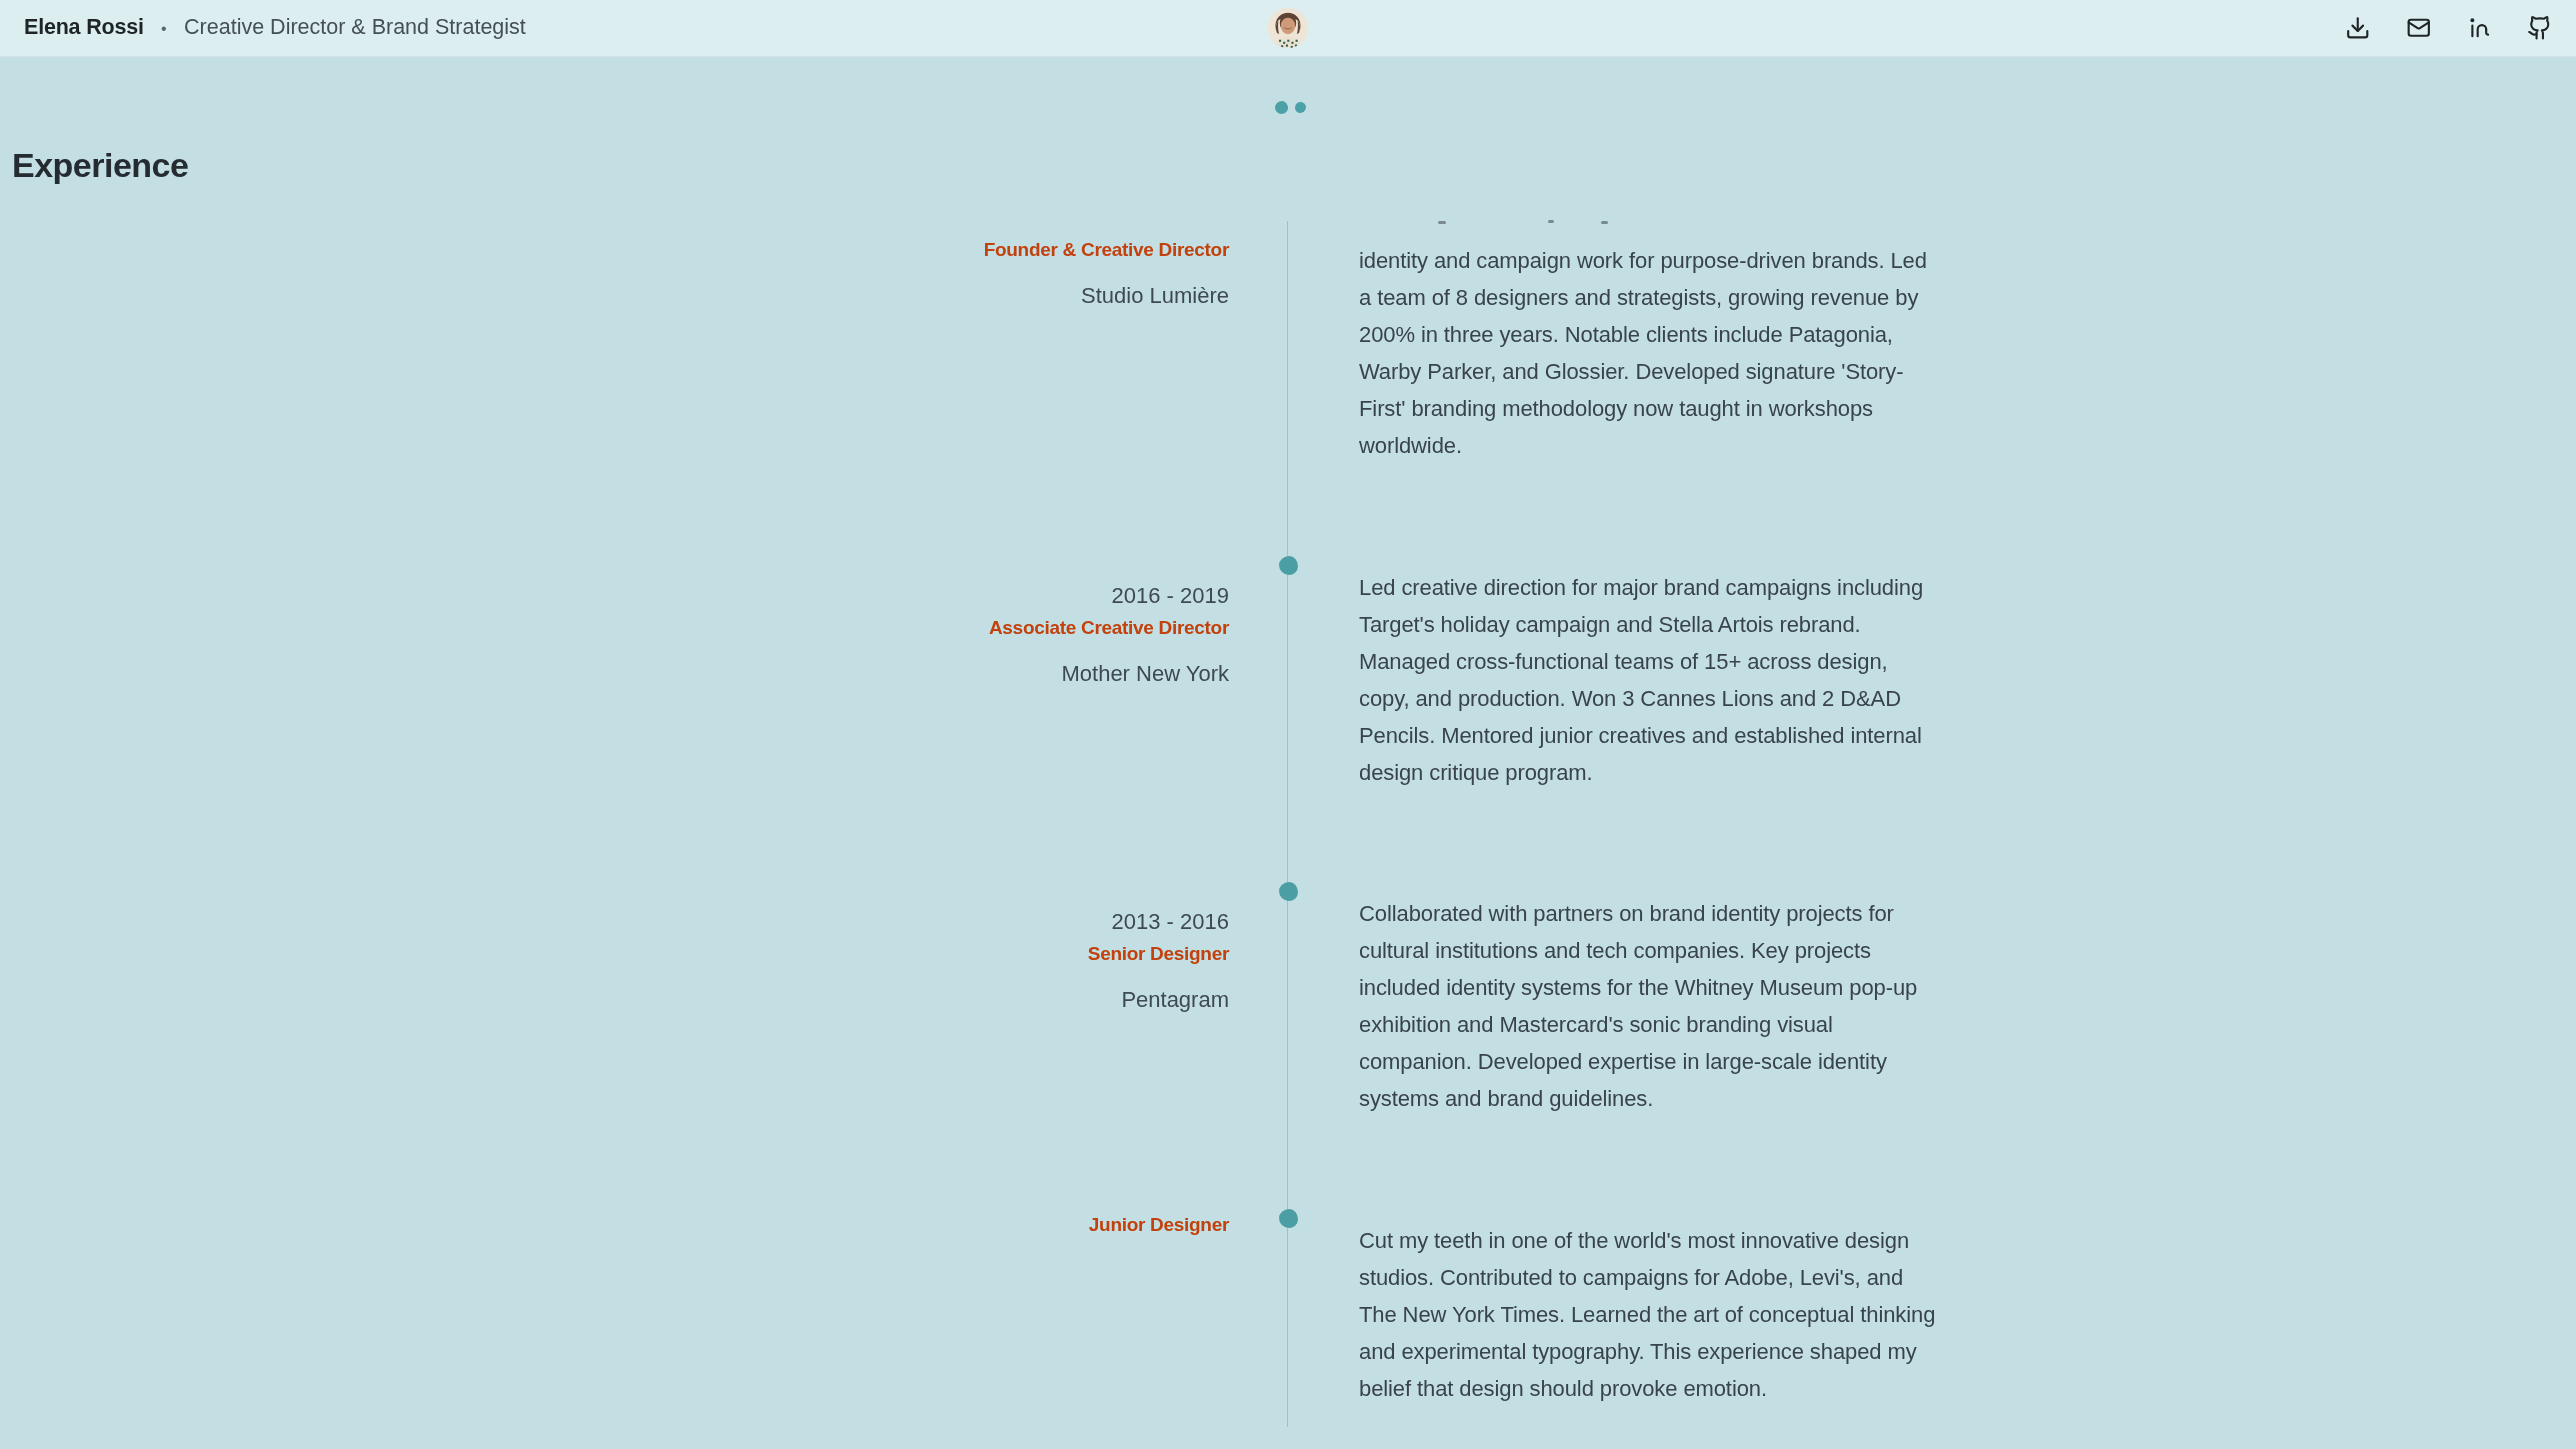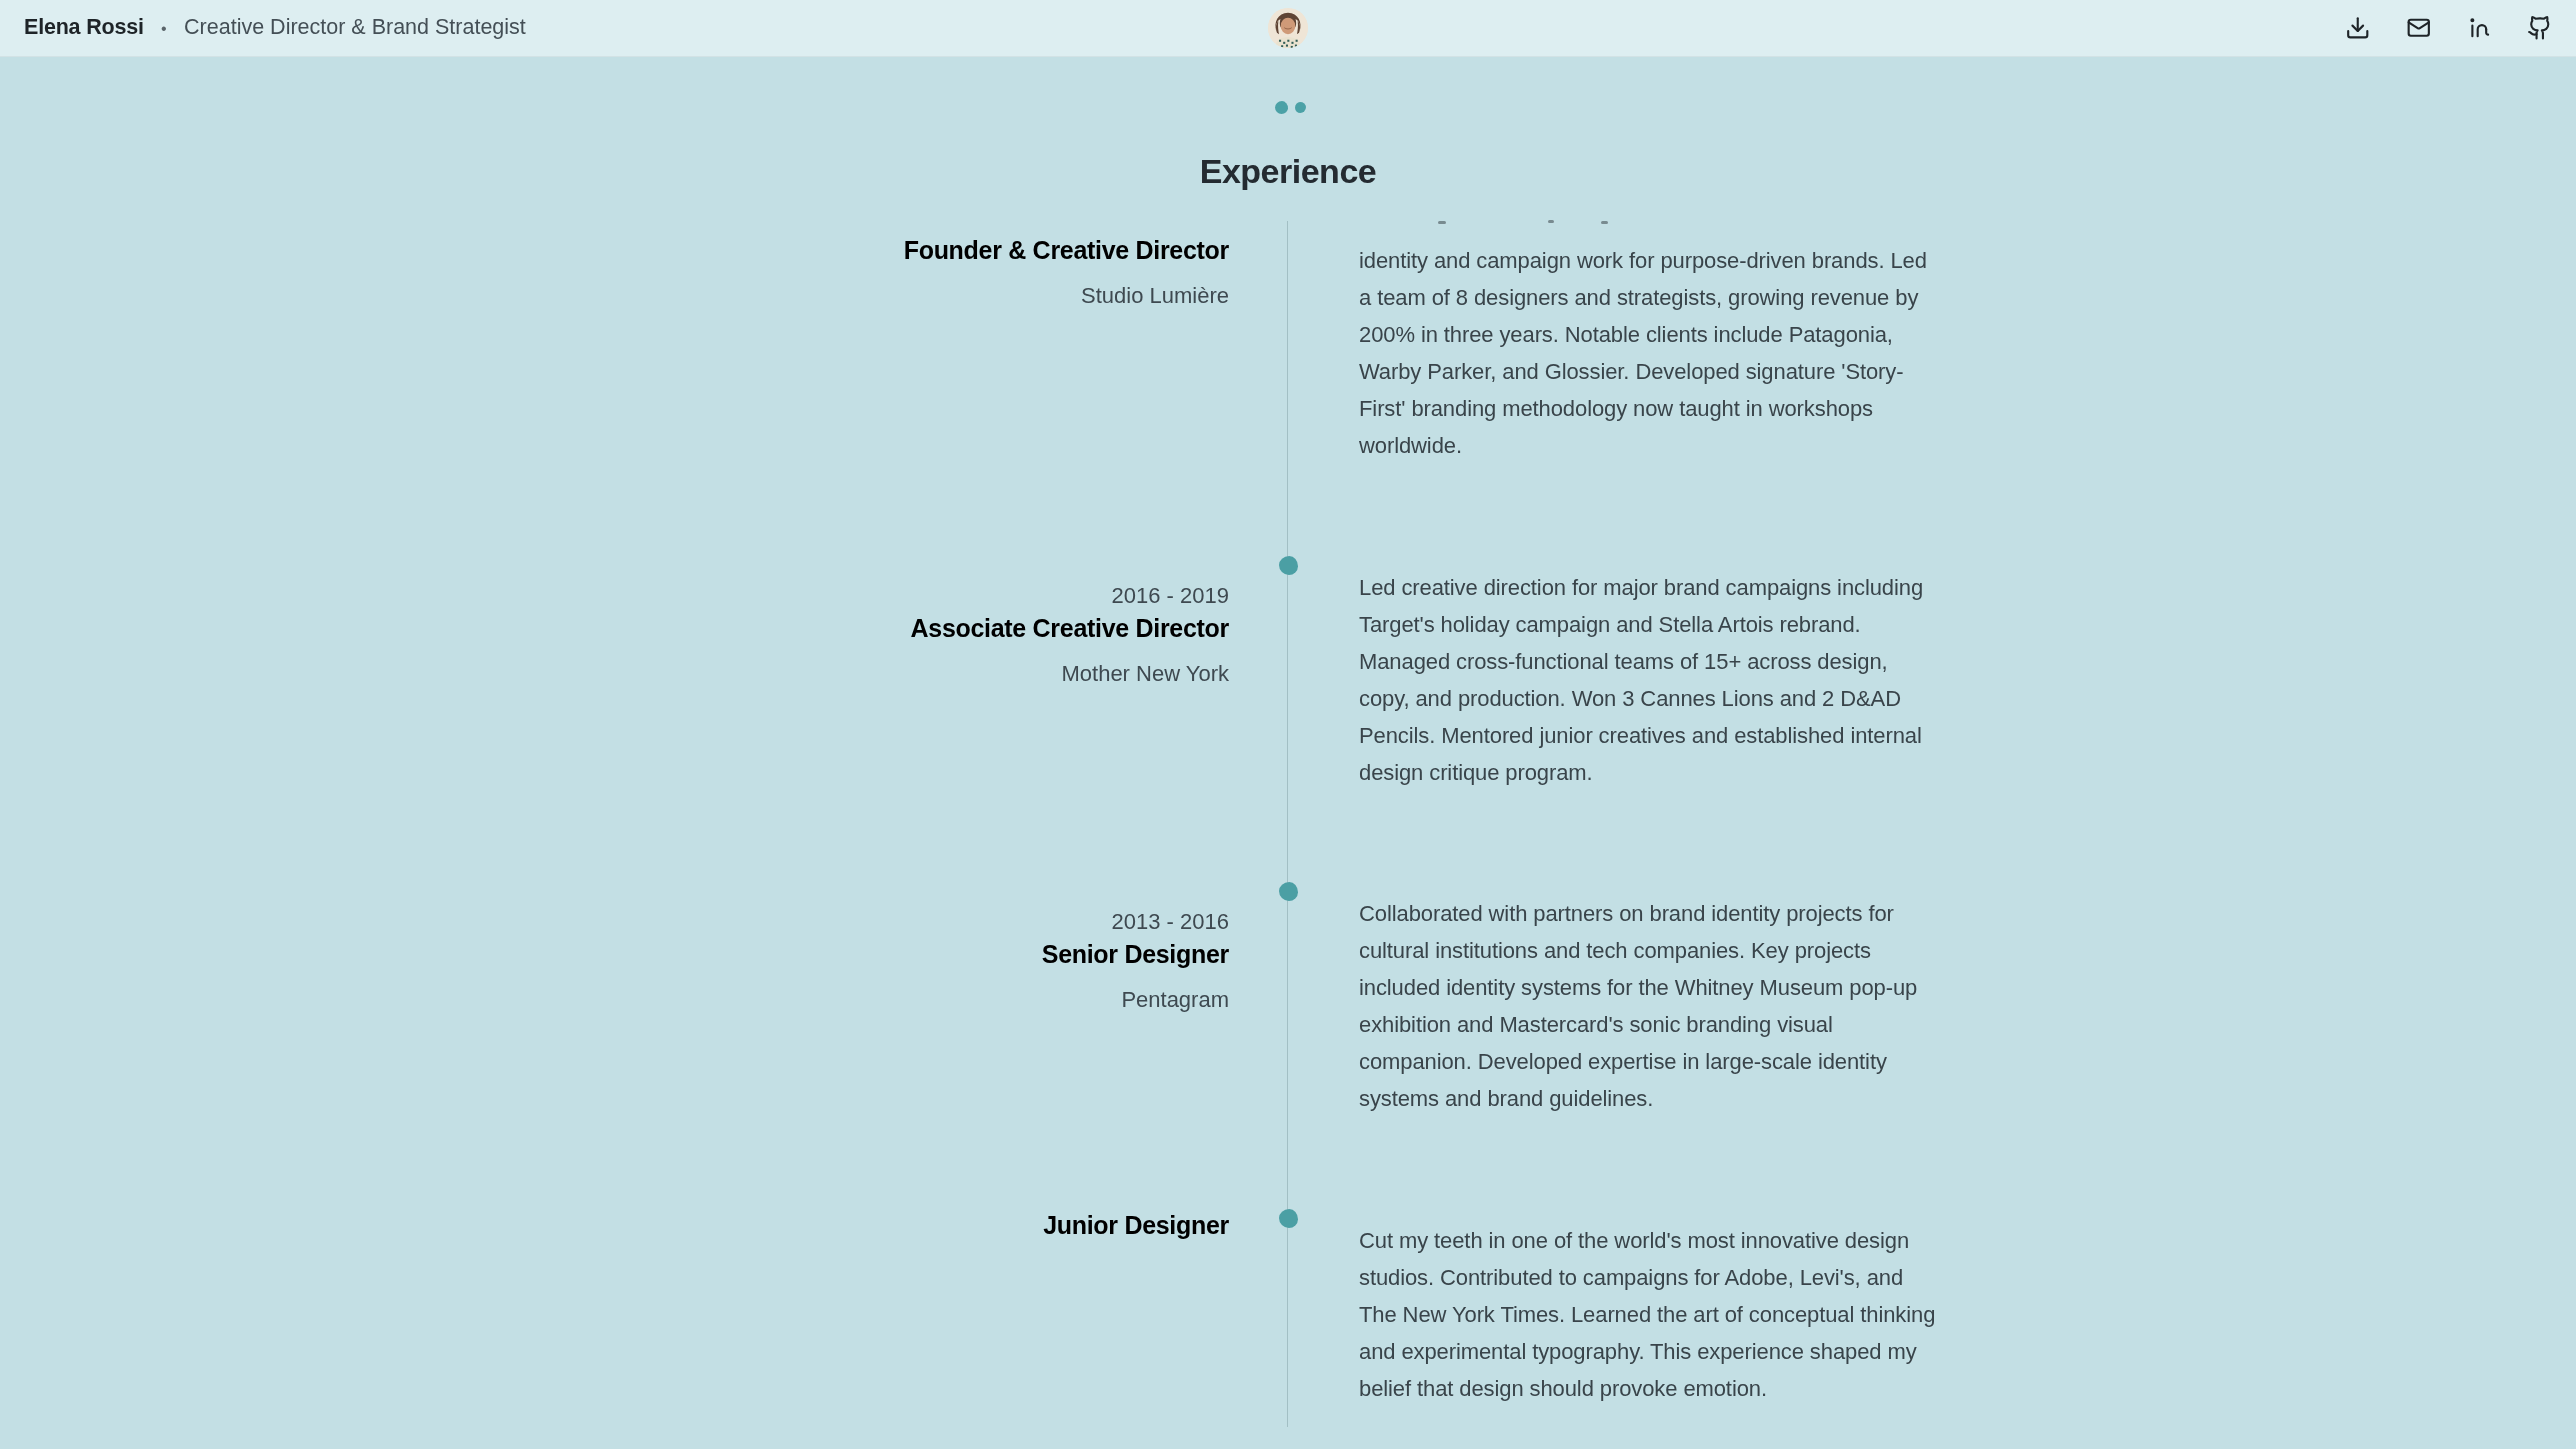--- a/index.html
+++ b/index.html
@@ -80,22 +80,21 @@
   }
   .deco-dot.d1 { left: 1275px; top: 101px; width: 13.4px; height: 13.4px;
                  border-radius: 54% 46% 50% 50% / 50% 56% 44% 50%; }
   .deco-dot.d2 { left: 1295px; top: 102px; width: 11.4px; height: 11.4px;
                  border-radius: 46% 54% 52% 48% / 52% 46% 54% 48%; }
 
   .section-title {
     position: absolute;
     left: 0; right: 0;
     top: 132px;
-    margin: 18px;
-    text-align: center;
+    margin: 12px;
     font-size: 34px;
     line-height: 42px;
     font-weight: 700;
     letter-spacing: -0.5px;
     color: #242b31;
   }
 
   
   .tl-line {
     position: absolute;
@@ -141,25 +140,25 @@
   }
   .entry.first .entry-left { top: 2.7px; }
   .entry-date {
     font-size: 22px;
     line-height: 29.5px;
     color: #3e4950;
     margin-top: 27px;
   }
   .entry-role {
     margin: 1px 0 0 0;
-    font-size: 25px;
+    font-size: 19px;
     line-height: 34px;
     font-weight: 700;
     letter-spacing: -0.3px;
-    color: #000000;
+    color: #c2410c;
   }
   .entry.first .entry-role { margin-top: 0; }
   .entry-company {
     margin-top: 14px;
     font-size: 22px;
     line-height: 29.5px;
     color: #3e4950;
   }
 
   .entry-desc {

